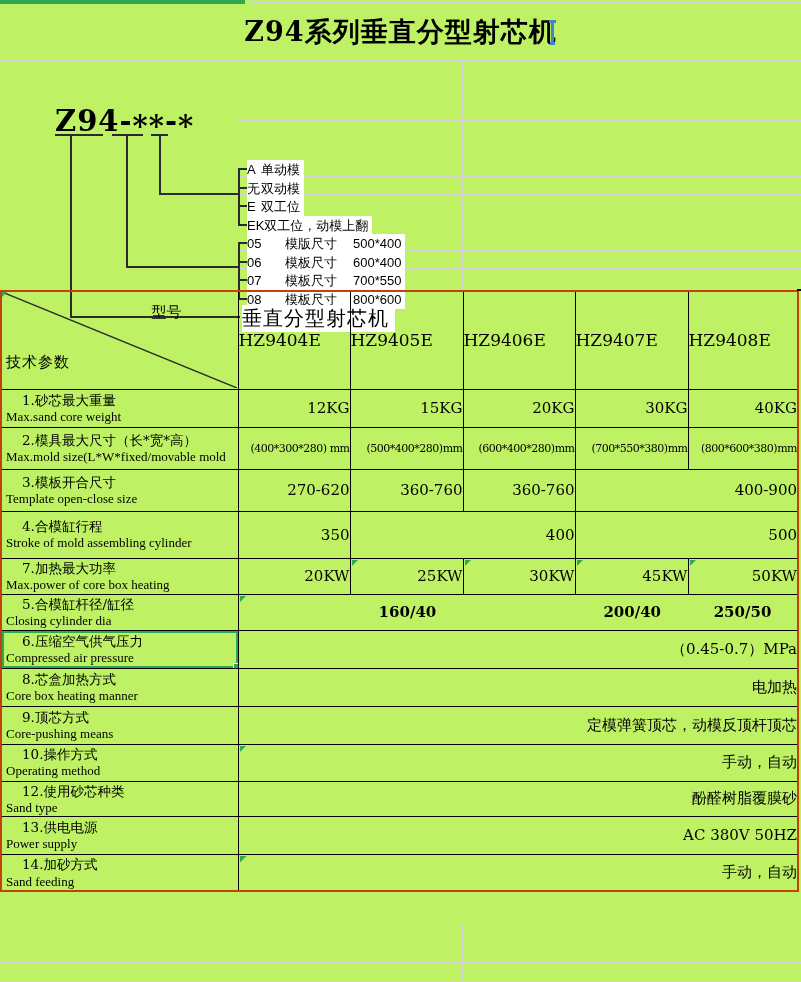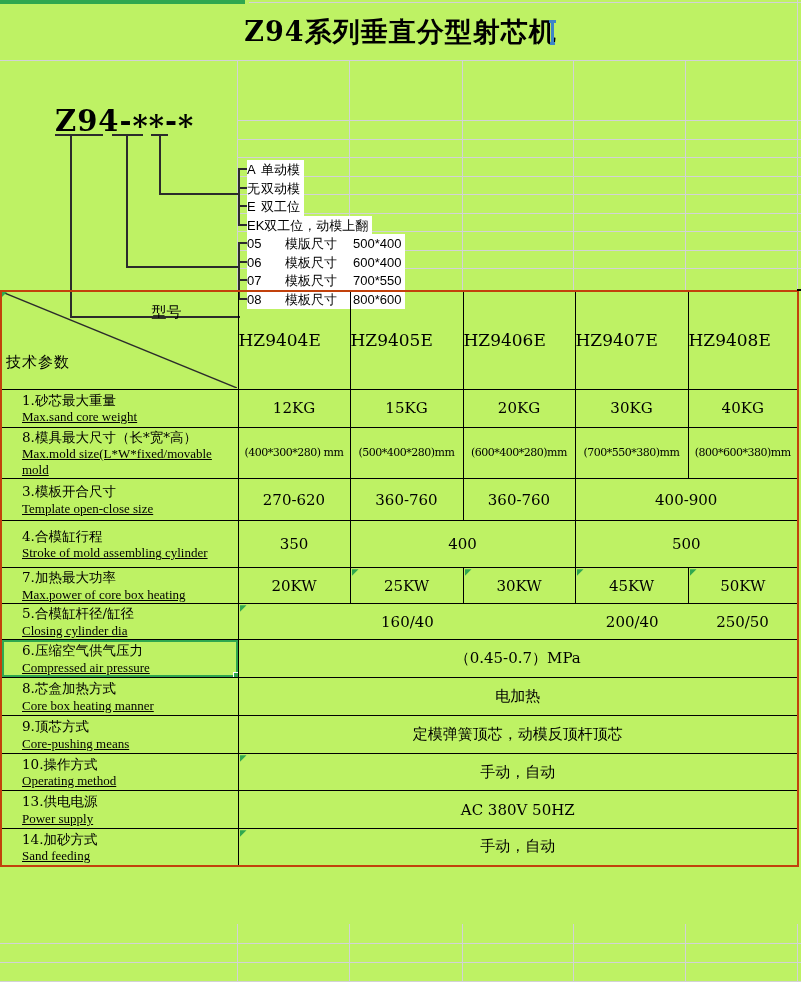--- a/index.html
+++ b/index.html
@@ -27,25 +27,25 @@
   
   #spec-table{position:absolute;left:0;top:290px;width:797px;border-collapse:collapse;table-layout:fixed;
               border:2px solid #c2410c;}
   #spec-table td{border:1px solid #000;padding:0;position:relative;vertical-align:middle;overflow:hidden;}
   td.corner{overflow:hidden;}
   .corner-top{position:absolute;top:11px;right:56px;font-size:15px;}
   .corner-bottom{position:absolute;bottom:17px;left:4px;font-size:15px;letter-spacing:1px;}
   td.model{text-align:left;font-size:17px;}
   td.plabel{vertical-align:middle;}
   .cn{font-size:13.5px;line-height:1.35;padding-left:20px;white-space:nowrap;}
-  .en{font-size:13px;line-height:1.25;padding-left:20px;max-width:225px;
-      font-family:"Liberation Serif","DejaVu Serif",serif;text-decoration:underline;}
-  td.val{text-align:center;font-size:15px;margin-left:8px;}
+  .en{font-size:13px;line-height:1.25;padding-left:4px;max-width:225px;
+      font-family:"Liberation Serif","DejaVu Serif",serif;}
+  td.val{text-align:right;font-size:15px;margin-left:8px;}
   td.val.small{font-size:11px;letter-spacing:-0.5px;}
-  .vrow-flex{display:flex;width:100%;height:100%;align-items:center;font-size:15px;}
+  .vrow-flex{display:flex;width:100%;height:100%;align-items:center;font-size:15px;font-weight:bold;}
   .vrow-flex span{display:block;text-align:center;}
   .tri{position:absolute;top:1px;left:1px;width:7px;height:7px;background:var(--green);
        clip-path:polygon(0 0,100% 0,0 100%);}
   .tri.sm{width:5px;height:5px;top:0;left:0;}
   .sel-overlay{position:absolute;inset:-1px;border:3px solid var(--green);pointer-events:none;z-index:3;}
   .sel-handle{position:absolute;right:-4px;bottom:-4px;width:7px;height:7px;background:var(--green);
               border:1px solid #fff;z-index:4;}
   .bext{position:absolute;left:797px;top:289px;width:4px;height:2px;background:#000;}
 </style>
 </head>
@@ -113,20 +113,21 @@
         <div class="ditem" style="top: 78.5px;"><span class="dcode">无</span><span class="dlabel">双动模</span></div>
         <div class="ditem" style="top: 97px;"><span class="dcode">E</span><span class="dlabel">双工位</span></div>
         <div class="ditem" style="top: 115.5px;"><span class="dcode">EK</span><span class="dlabel">双工位，动模上翻</span></div>
       </div>
     <div id="branch-b">
         <div class="ditem sized" style="top: 134px;"><span class="dcode">05</span><span class="dlabel">模版尺寸</span><span class="dsize">500*400</span></div>
         <div class="ditem sized" style="top: 152.5px;"><span class="dcode">06</span><span class="dlabel">模板尺寸</span><span class="dsize">600*400</span></div>
         <div class="ditem sized" style="top: 171px;"><span class="dcode">07</span><span class="dlabel">模板尺寸</span><span class="dsize">700*550</span></div>
         <div class="ditem sized" style="top: 189.5px;"><span class="dcode">08</span><span class="dlabel">模板尺寸</span><span class="dsize">800*600</span></div>
       </div>
+    <div class="base-label">垂直分型射芯机</div>
   </div>
 
   <table id="spec-table">
     <colgroup>
       <col style="width:237px">
         <col style="width:112px">
         <col style="width:113px">
       <col style="width:112px">
         <col style="width:113px">
         <col style="width:110px">
@@ -153,21 +154,21 @@
             <div class="en">Max.sand core weight</div>
           </td>
           <td class="val"><span>12KG</span></td>
           <td class="val"><span>15KG</span></td>
           <td class="val"><span>20KG</span></td>
           <td class="val"><span>30KG</span></td>
           <td class="val"><span>40KG</span></td>
         </tr>
         <tr style="height: 42px;">
           <td class="plabel">
-            <div class="cn">8.模具最大尺寸（长*宽*高）</div>
+            <div class="cn">2.模具最大尺寸（长*宽*高）</div>
             <div class="en">Max.mold size(L*W*fixed/movable mold</div>
           </td>
           <td class="val small"><span>(400*300*280) mm</span></td>
           <td class="val small"><span>(500*400*280)mm</span></td>
           <td class="val small"><span>(600*400*280)mm</span></td>
           <td class="val small"><span>(700*550*380)mm</span></td>
           <td class="val small"><span>(800*600*380)mm</span></td>
         </tr>
         <tr style="height: 42px;">
           <td class="plabel">
@@ -236,20 +237,27 @@
           </td>
           <td class="val" colspan="5"><span>定模弹簧顶芯，动模反顶杆顶芯</span></td>
         </tr>
         <tr style="height: 37px;">
           <td class="plabel">
             <div class="cn">10.操作方式</div>
             <div class="en">Operating method</div>
           </td>
           <td class="val" colspan="5"><span>手动，自动</span><div class="tri"></div></td>
         </tr>
+        <tr style="height: 32px;">
+          <td class="plabel">
+            <div class="cn">12.使用砂芯种类</div>
+            <div class="en">Sand type</div>
+          </td>
+          <td class="val" colspan="5"><span>酚醛树脂覆膜砂</span></td>
+        </tr>
         <tr style="height: 38px;">
           <td class="plabel">
             <div class="cn">13.供电电源</div>
             <div class="en">Power supply</div>
           </td>
           <td class="val" colspan="5"><span>AC 380V 50HZ</span></td>
         </tr>
         <tr style="height: 37px;">
           <td class="plabel">
             <div class="cn">14.加砂方式</div>

